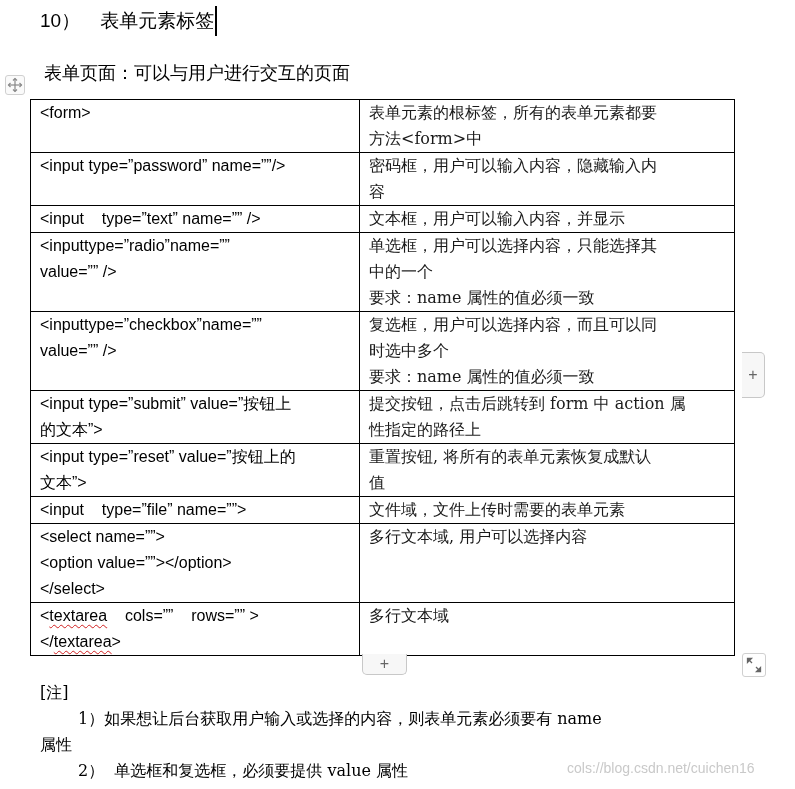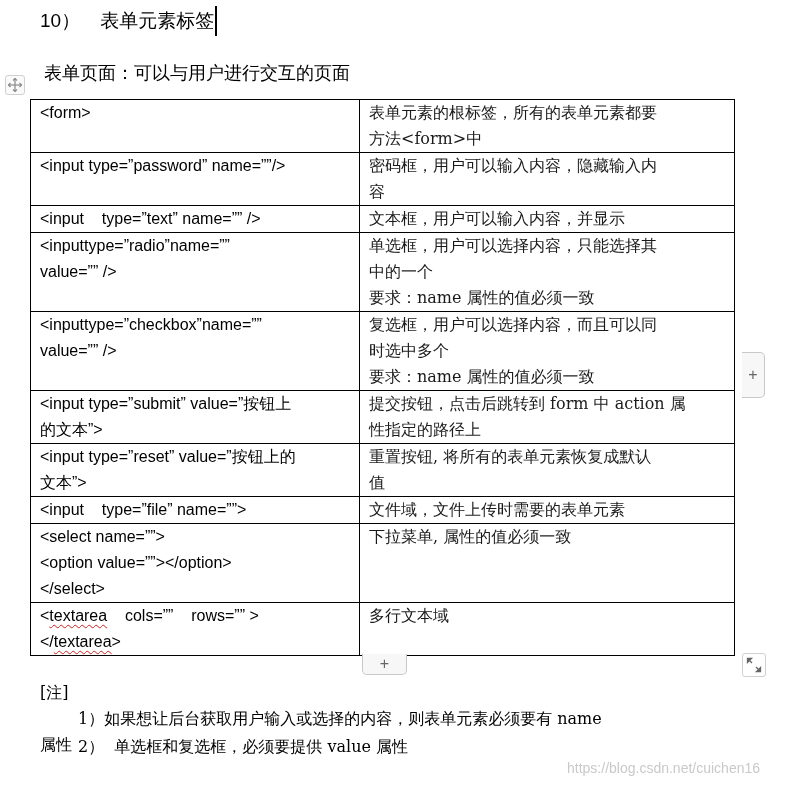--- a/index.html
+++ b/index.html
@@ -70,21 +70,21 @@
     .resize-handle {
       position: absolute; left: 742px; top: 653px;
       width: 24px; height: 24px; box-sizing: border-box;
       border: 1px solid #d0d0d0; border-radius: 3px; background: #fff;
       display: flex; align-items: center; justify-content: center;
     }
     .notes { position: absolute; left: 40px; top: 680px; font-size: 16px; line-height: 26px; }
     .note-title { position: absolute; left: 40px; top: 680px; }
     .note-1 { position: absolute; left: 78px; top: 706px; white-space: nowrap; }
     .note-1b { position: absolute; left: 40px; top: 732px; }
-    .note-2 { position: absolute; left: 78px; top: 734px; white-space: nowrap; }
+    .note-2 { position: absolute; left: 78px; top: 758px; white-space: nowrap; }
     .watermark {
       position: absolute; left: 567px; top: 760px;
       font-size: 14px; color: #c9c9c9; white-space: nowrap;
       font-family: "Liberation Sans", sans-serif;
     }
   </style>
 </head>
 <body>
 
 <div class="heading">
@@ -194,21 +194,21 @@
           <div>文件域，文件上传时需要的表单元素</div>
         </td>
     </tr>
     <tr style="height:79px">
       <td class="c1 code">
           <div>&lt;select name=””&gt;</div>
           <div>&lt;option value=””&gt;&lt;/option&gt;</div>
           <div>&lt;/select&gt;</div>
         </td>
       <td class="desc">
-          <div>下拉菜单, 属性的值必须一致</div>
+          <div>多行文本域, 用户可以选择内容</div>
         </td>
     </tr>
     <tr style="height:53px">
       <td class="c1 code">
         <div style="white-space:pre"><span>&lt;</span><span class="squiggle">textarea</span><span>    cols=””    rows=”” &gt;</span></div>
         <div><span>&lt;/</span><span class="squiggle">textarea</span><span>&gt;</span></div>
       </td>
       <td class="desc">
           <div>多行文本域</div>
         </td>
@@ -235,13 +235,13 @@
   </svg>
 </div>
 
 <div class="notes">
 </div>
 <div class="note-title zh-block" style="font-family:'DejaVu Serif',serif;font-size:16px;line-height:26px;">[注]</div>
 <div class="note-1" style="font-family:'DejaVu Serif',serif;font-size:16px;line-height:26px;">1）如果想让后台获取用户输入或选择的内容，则表单元素必须要有 name</div>
 <div class="note-1b" style="font-family:'DejaVu Serif',serif;font-size:16px;line-height:26px;">属性</div>
 <div class="note-2" style="font-family:'DejaVu Serif',serif;font-size:16px;line-height:26px;white-space:pre;">2）  单选框和复选框，必须要提供 value 属性</div>
 
-<div class="watermark">https://blog.csdn.net/cuichen16</div>
+<div class="watermark">cols://blog.csdn.net/cuichen16</div>
 
 </body></html>

